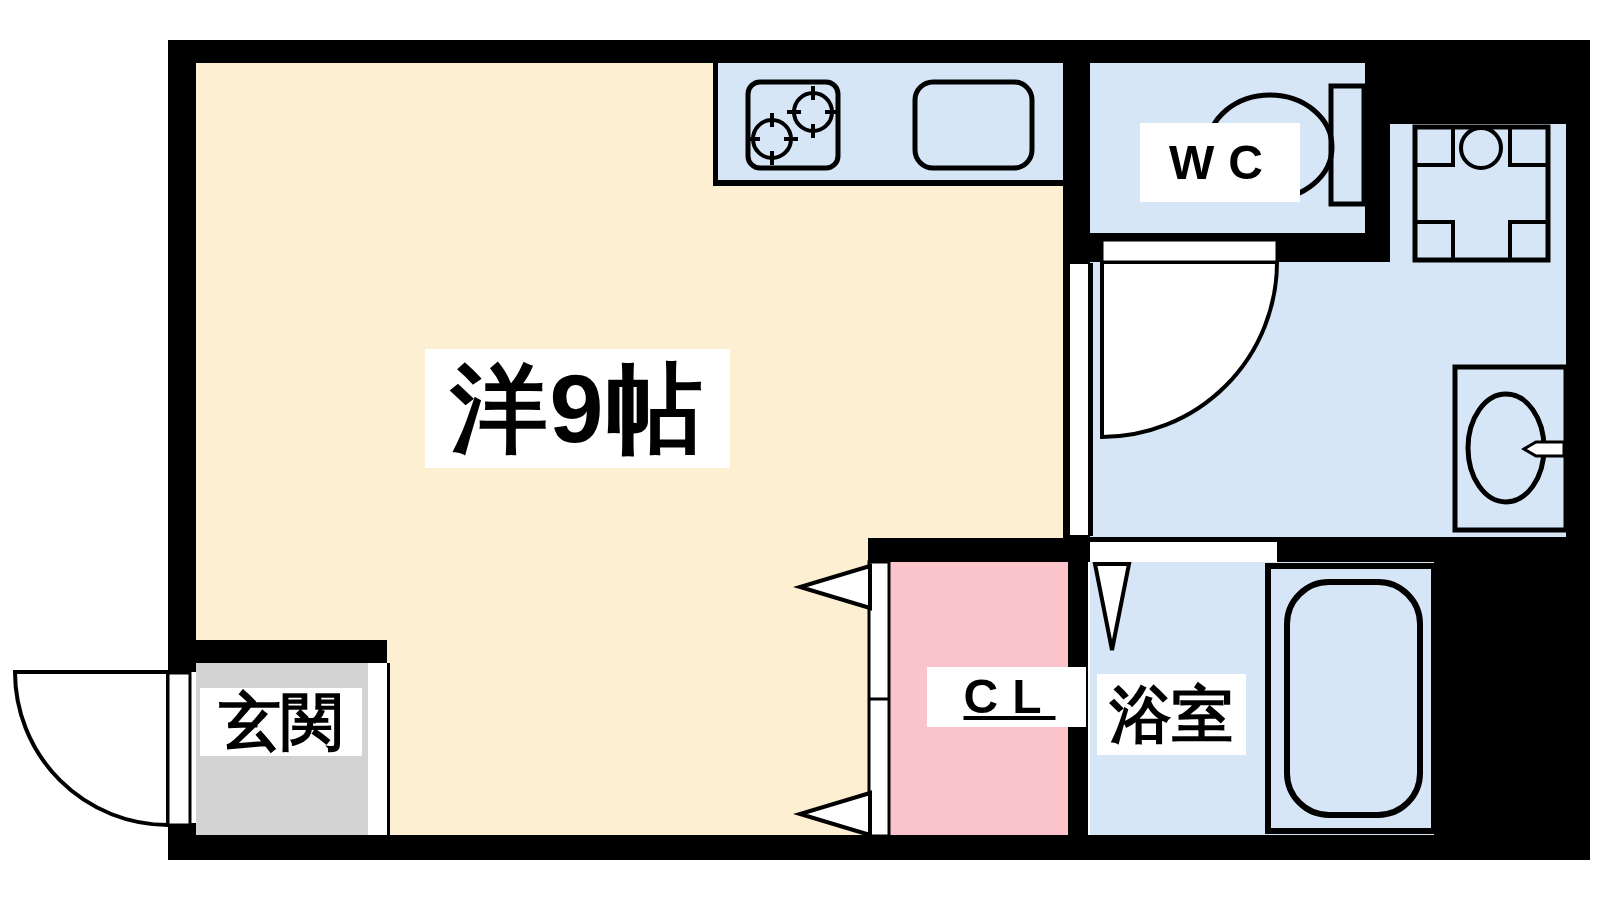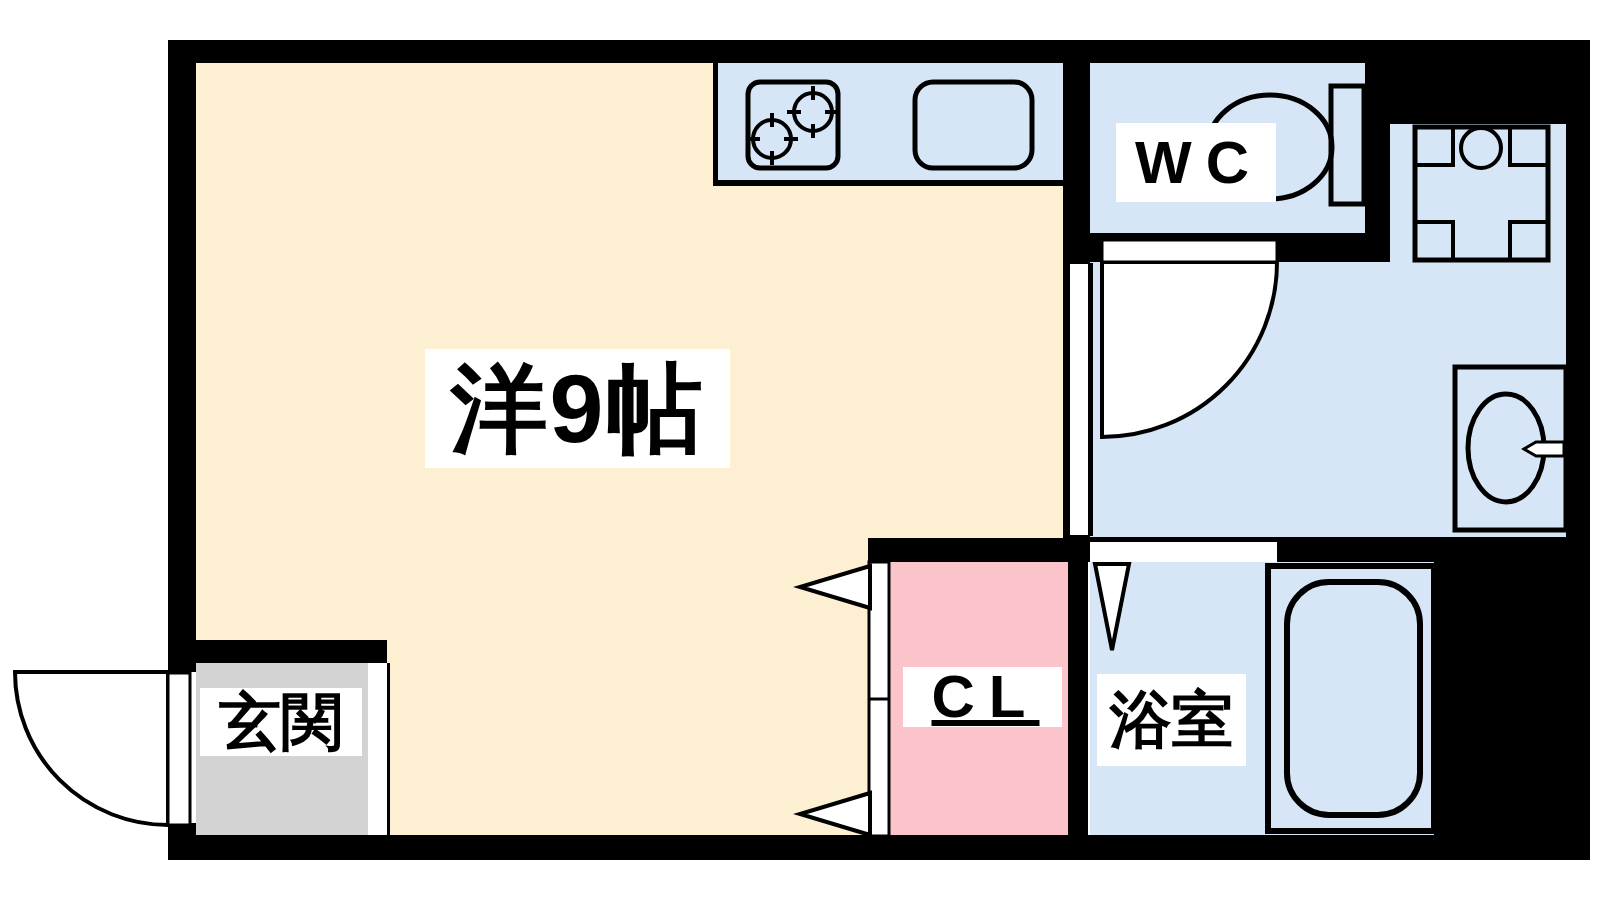--- a/index.html
+++ b/index.html
@@ -26,21 +26,21 @@
   .ln{fill:none;stroke:currentColor;}
   .wh{fill:var(--label_bg,#fff);stroke:currentColor;}
   .gap{fill:var(--label_bg,#fff);stroke:none;}
   .label{
     z-index:4;background:var(--label_bg,#fff);color:var(--wall,#000);
     display:flex;align-items:center;justify-content:center;
     font-weight:bold;white-space:nowrap;line-height:1;
   }
   .label-main{font-size:97px;letter-spacing:2px;}
   .label-md{font-size:62px;}
-  .label-latin{font-size:60px;letter-spacing:14px;padding-left:6px;}
+  .label-latin{font-size:48px;letter-spacing:14px;padding-left:6px;margin-left:24px;}
 </style>
 </head>
 <body>
 
 <div class="plan">
 
   <div class="abs room room-main" style="left:196px;top:63px;width:867px;height:772px;"></div>
   <div class="abs room kitchen-counter" style="left:713px;top:63px;width:350px;height:123px;"></div>
   <div class="abs room room-wet" style="left:1090px;top:63px;width:275px;height:170px;"></div>
   <div class="abs room room-wet" style="left:1390px;top:124px;width:176px;height:138px;"></div>
@@ -113,16 +113,16 @@
     <ellipse class="ln" stroke-width="5" cx="1506" cy="448" rx="38" ry="54"></ellipse>
     <polygon class="wh" stroke-width="3" points="1564,442 1536,442 1524,449 1536,456 1564,456"></polygon>
 
     <rect class="ln" stroke-width="6" x="1268" y="566" width="166" height="265"></rect>
     <rect class="ln" stroke-width="6" x="1287" y="582" width="133" height="233" rx="42"></rect>
   </svg>
 
   <div class="abs label label-main" style="left:425px;top:349px;width:305px;height:119px;text-align:right;">洋9帖</div>
   <div class="abs label label-latin" style="left:1116px;top:123px;width:160px;height:79px;">WC</div>
   <div class="abs label label-latin" style="left:903px;top:667px;width:159px;height:60px;text-decoration:underline;">CL</div>
-  <div class="abs label label-md" style="left:1097px;top:674px;width:149px;height:92px;">浴室</div>
+  <div class="abs label label-md" style="left:1097px;top:674px;width:149px;height:81px;">浴室</div>
   <div class="abs label label-md" style="left:200px;top:688px;width:162px;height:68px;">玄関</div>
 
 </div>
 
 </body></html>

